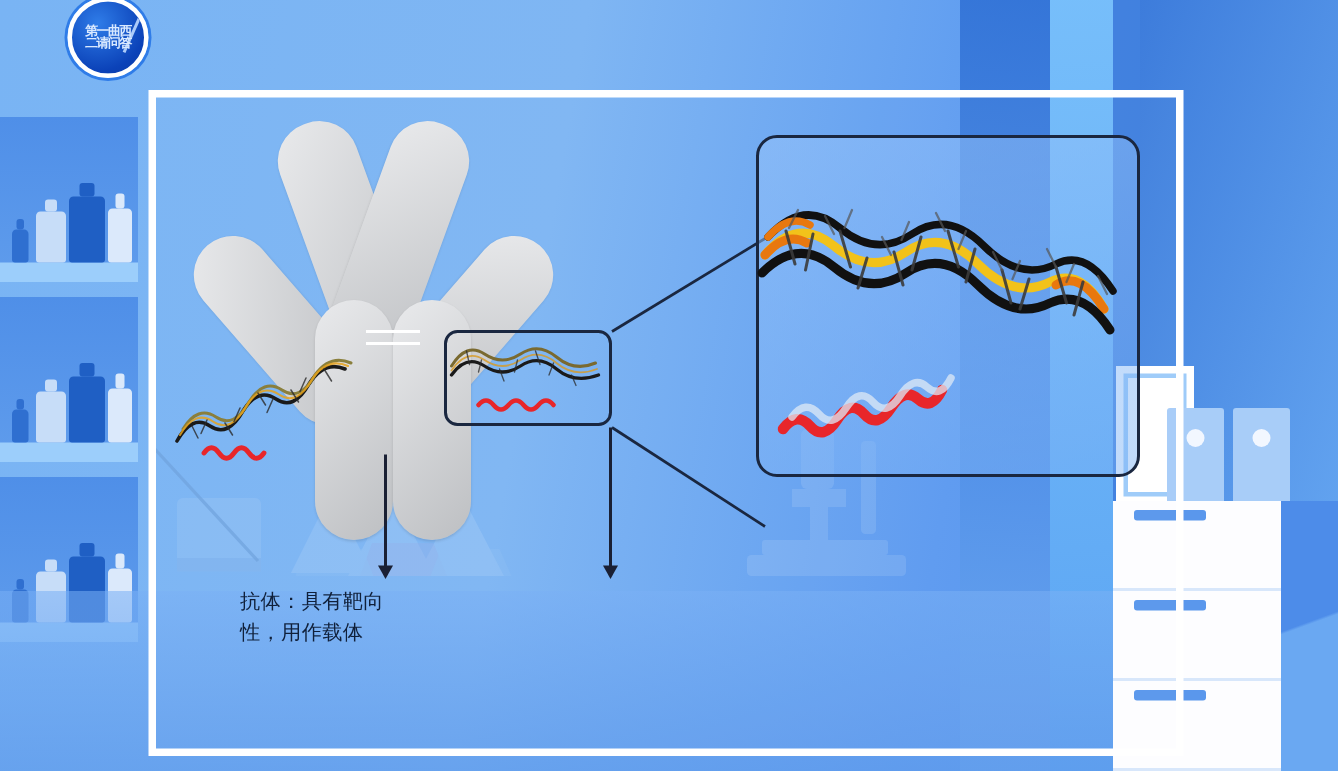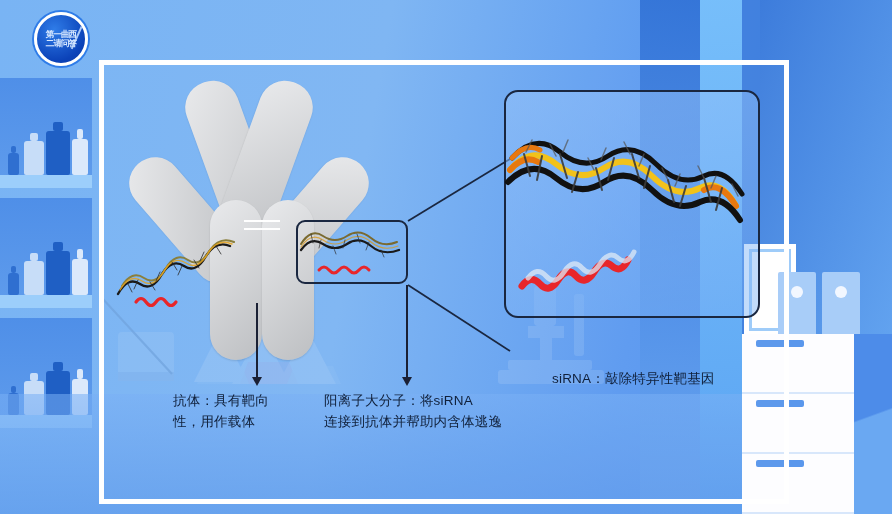--- a/index.html
+++ b/index.html
@@ -44,21 +44,21 @@
   .binders{ position:absolute; right:28px; bottom:180px; width:86px; height:62px;}
   .binder{ position:absolute; top:0; width:38px; height:62px; background:#a8cdf8; border-radius:2px 2px 0 0;}
   .binder .dot{ position:absolute; left:50%; top:14px; transform:translateX(-50%); width:12px;height:12px;border-radius:50%;background:#f2f7ff;}
   .wallscreen{ position:absolute; right:96px; bottom:178px; width:52px; height:92px; background:#fff; }
   .wallscreen .inner{ position:absolute; inset:5px; border:3px solid #9ecbf9; }
 
   
   .glass{ position:absolute; opacity:.30; }
 
   
-  .header{ position:absolute; left:34px; top:14px; height:38px; display:flex; align-items:flex-start; z-index:40;}
+  .header{ position:absolute; left:45px; top:14px; height:38px; display:flex; align-items:flex-end; z-index:40;}
   .logo{ width:54px; height:54px; border-radius:50%;
      background:radial-gradient(circle at 36% 30%,#2f7ce8,#0b42b8 70%,#0a3aa4);
      border:3px solid #ffffff; box-shadow:0 0 0 2px #2f7ce8;
      position:relative; z-index:3; margin-top:-2px; flex:0 0 auto;
      display:flex; align-items:center; justify-content:center; overflow:hidden;}
   .logo .mark{ color:#d9e9ff; font-size:9px; line-height:9px; letter-spacing:-1px;
      font-weight:700; text-align:center; transform:scale(.95); white-space:nowrap;}
   .logo .slash{ position:absolute; right:7px; top:9px; width:2px; height:26px; background:#bcd8ff;
      transform:rotate(24deg); opacity:.9;}
   .title-pill{ height:36px; margin-left:-16px; padding:0 20px 0 30px;
@@ -297,25 +297,22 @@
           <path d="M30 168 q9 -12 18 -2 q9 10 18 -4 q9 -14 18 -4 q9 10 18 -4 q9 -14 18 -6 q9 8 16 -6" stroke="#dfe9f6" stroke-width="5" opacity=".75"></path>
         </g>
       </svg>
 
       <div class="arrowline" style="left:152px; top:238px; height:76px;"></div>
       <div class="arrowhead" style="left:148px; top:312px;"></div>
 
       <div class="arrowline" style="left:302px; top:220px; height:94px;"></div>
       <div class="arrowhead" style="left:298px; top:312px;"></div>
 
-      <div class="cap" style="left:69px; top:325px; width:150px;">抗体：具有靶向
+      <div class="cap" style="left:56px; top:325px; width:150px;">抗体：具有靶向
 性，用作载体</div>
 
-      <div class="cap" style="left:220px; top:325px; width:270px;">阳离子大分子：将siRNA
-连接到抗体并帮助内含体逃逸</div>
-
-      <div class="cap" style="left:448px; top:303px; width:240px;">siRNA：敲除特异性靶基因</div>
+
 
     </div>
   </div>
 
 
 </div>
 
 </body></html>

